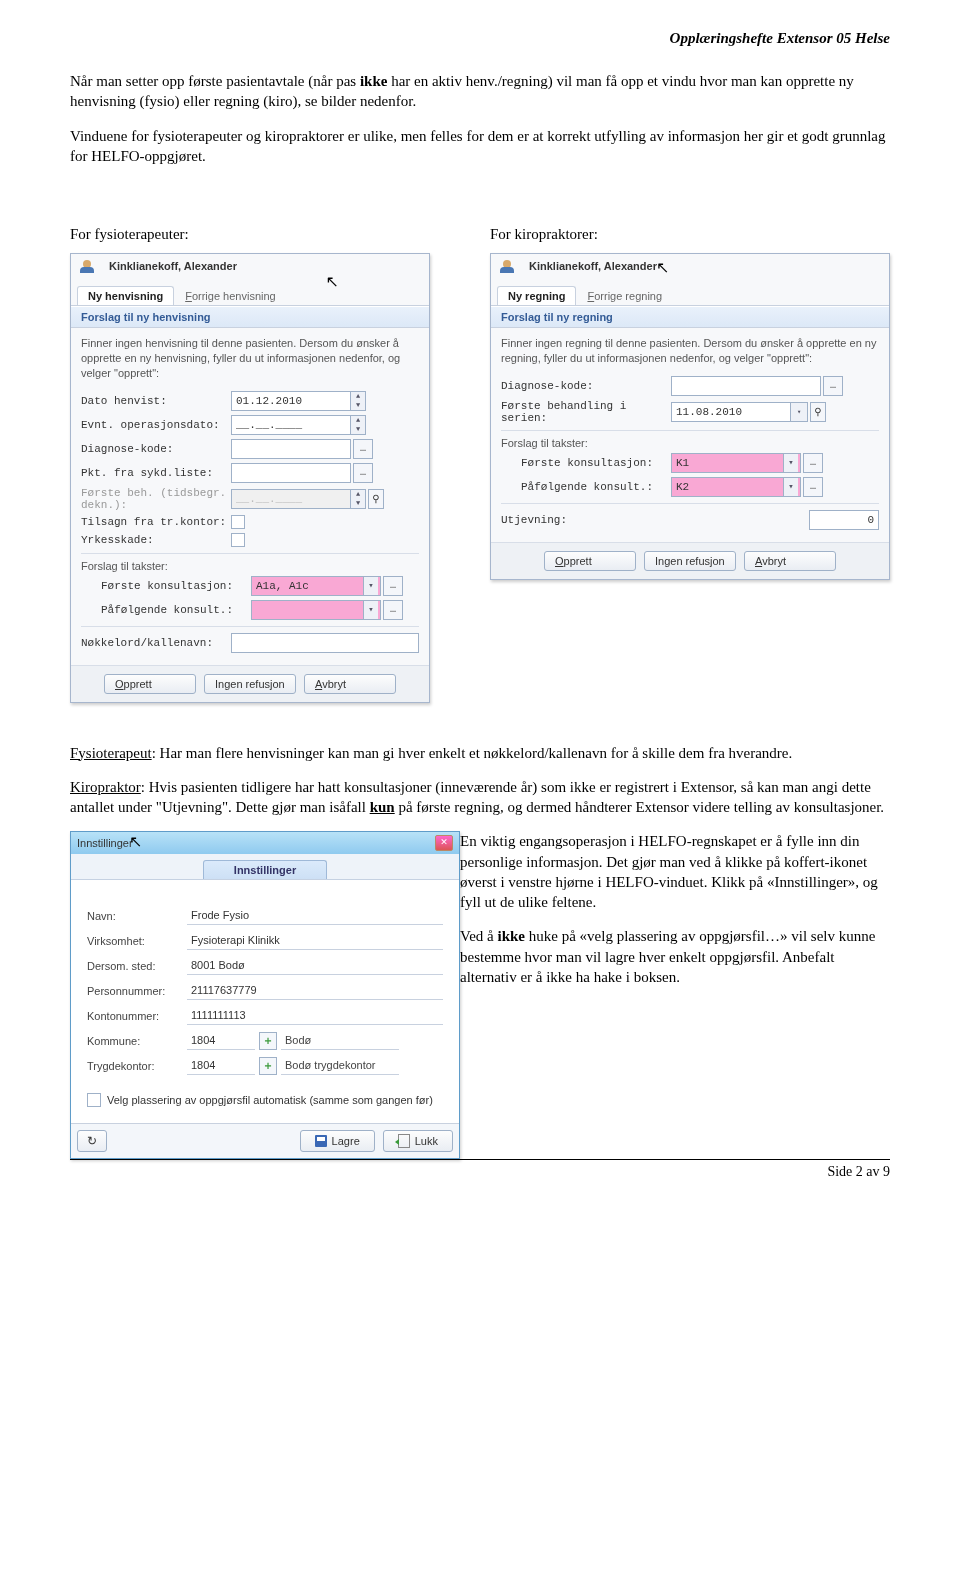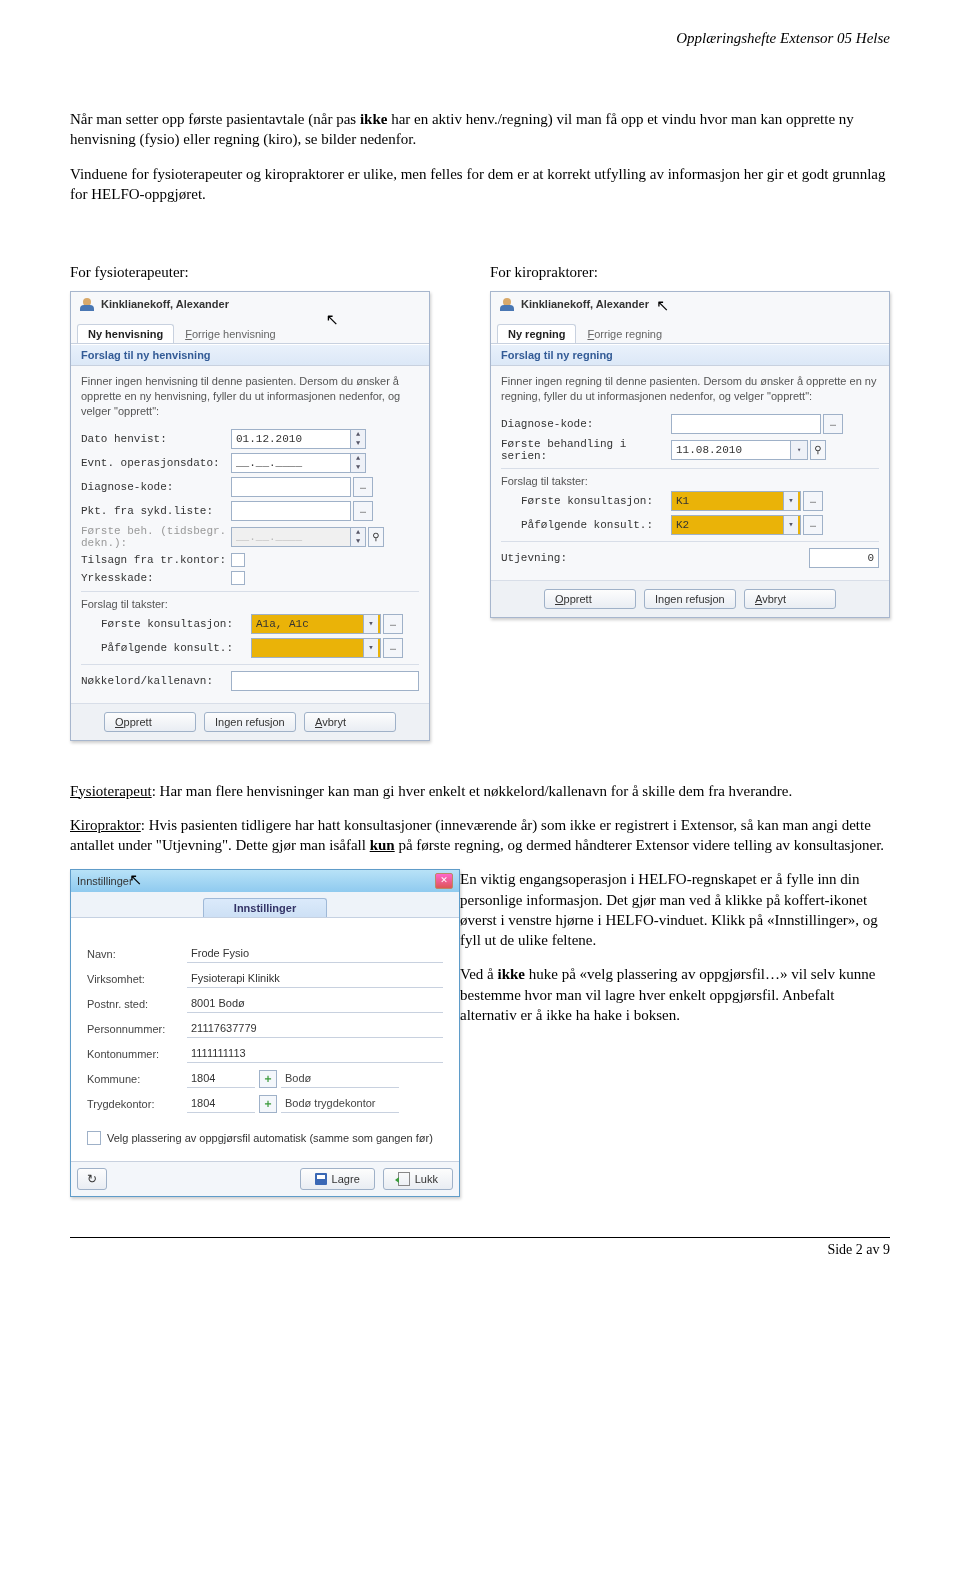--- a/index.html
+++ b/index.html
@@ -12,24 +12,24 @@
   }
   .page {
     width: 960px;
     margin: 0 auto;
     padding: 30px 70px 30px 70px;
     box-sizing: border-box;
     position: relative;
   }
   .page-header {
     text-align: right;
-    font-weight: normal;
+    font-weight: bold;
     font-style: italic;
     font-size: 15px;
-    margin-bottom: 62px;
+    margin-bottom: 24px;
   }
   .body-text {
     font-size: 15px;
     line-height: 1.35;
     margin: 0 0 14px 0;
     text-align: left;
   }
   .bold { font-weight: bold; }
   .underline { text-decoration: underline; }
 
@@ -46,21 +46,21 @@
   .win {
     border: 1px solid #a7b6cd;
     background: #f7f8fa;
     box-shadow: 1px 2px 3px rgba(0,0,0,0.2);
     font-family: Tahoma, Verdana, sans-serif;
     font-size: 11px;
     color: #333;
   }
   .win-head {
     display:flex; align-items:center;
-    gap:6px; padding:4px 8px 2px 8px;
+    gap:14px; padding:4px 8px 2px 8px;
     font-weight:bold; color:#333;
   }
   .person-icon {
     width:16px;height:16px;
     display:inline-block;
     position:relative;
   }
   .person-icon::before{
     content:""; position:absolute;
     width:8px;height:8px;border-radius:50%;
@@ -105,21 +105,21 @@
   .inp.disabled{ background:#f0f0f0; color:#bbb; }
   .spin { width:14px;height:18px;border:1px solid #9fb1c8;border-left:none;
     display:flex;flex-direction:column;background:#eef1f7; }
   .spin span{ flex:1;font-size:7px;line-height:8px;text-align:center;color:#556; }
   .dots { width:18px;height:18px;border:1px solid #9fb1c8;
     display:flex;align-items:center;justify-content:center;
     font-size:10px;background:#f4f6fa; margin-left:2px;cursor:pointer; }
   .chk { width:12px;height:12px;border:1px solid #9fb1c8;background:#fff; }
   .dd {
     flex:1;max-width:110px;height:18px;border:1px solid #9fb1c8;
-    background:#eab308;display:flex;align-items:center;
+    background:#f9a8d4;display:flex;align-items:center;
     font-size:11px;padding:0 14px 0 4px;position:relative;
   }
   .dd::after{
     content:"▾"; position:absolute;right:2px;top:0;
     width:14px;height:18px;line-height:18px;text-align:center;
     font-size:9px;color:#556;background:#eef1f7;
     border-left:1px solid #9fb1c8;
   }
   .divider{ height:1px;background:#d8dee8;margin:6px 0; }
   .sub-head{ font-size:11px;color:#555;margin:6px 0 4px 0; }
@@ -208,21 +208,21 @@
   .door{ width:10px;height:12px;border:1px solid #888;position:relative; }
   .door::after{content:"";position:absolute;left:-4px;top:4px;width:0;height:0;
     border-top:3px solid transparent;border-bottom:3px solid transparent;
     border-right:4px solid #3a9a3a;}
 
   .bottom-cols { display:flex; align-items:flex-start; }
   .bottom-cols .settings-col { width:390px; flex-shrink:0; }
   .bottom-cols .text-col { flex:1; font-size:15px; line-height:1.35; }
 
   .page-footer{
-    border-top:1px solid #000;width:100%;margin-top:40px;padding-top:4px;
+    border-top:1px solid #000;width:100%;padding-top:4px;
     text-align:right;font-size:14px;
   }
 </style>
 </head>
 <body>
 
 <div class="page">
   <div class="page-header">Opplæringshefte Extensor 05 Helse</div>
 
   <p class="body-text">
@@ -401,21 +401,21 @@
         <div class="settings-body">
           <div class="srow">
               <div class="slbl">Navn:</div>
               <div class="sval">Frode Fysio</div>
             </div>
           <div class="srow">
               <div class="slbl">Virksomhet:</div>
               <div class="sval">Fysioterapi Klinikk</div>
             </div>
           <div class="srow">
-              <div class="slbl">Postnr. sted:</div>
+              <div class="slbl">Dersom. sted:</div>
               <div class="sval">8001 Bodø</div>
             </div>
           <div class="srow">
               <div class="slbl">Personnummer:</div>
               <div class="sval">21117637779</div>
             </div>
           <div class="srow">
               <div class="slbl">Kontonummer:</div>
               <div class="sval">1111111113</div>
             </div>

